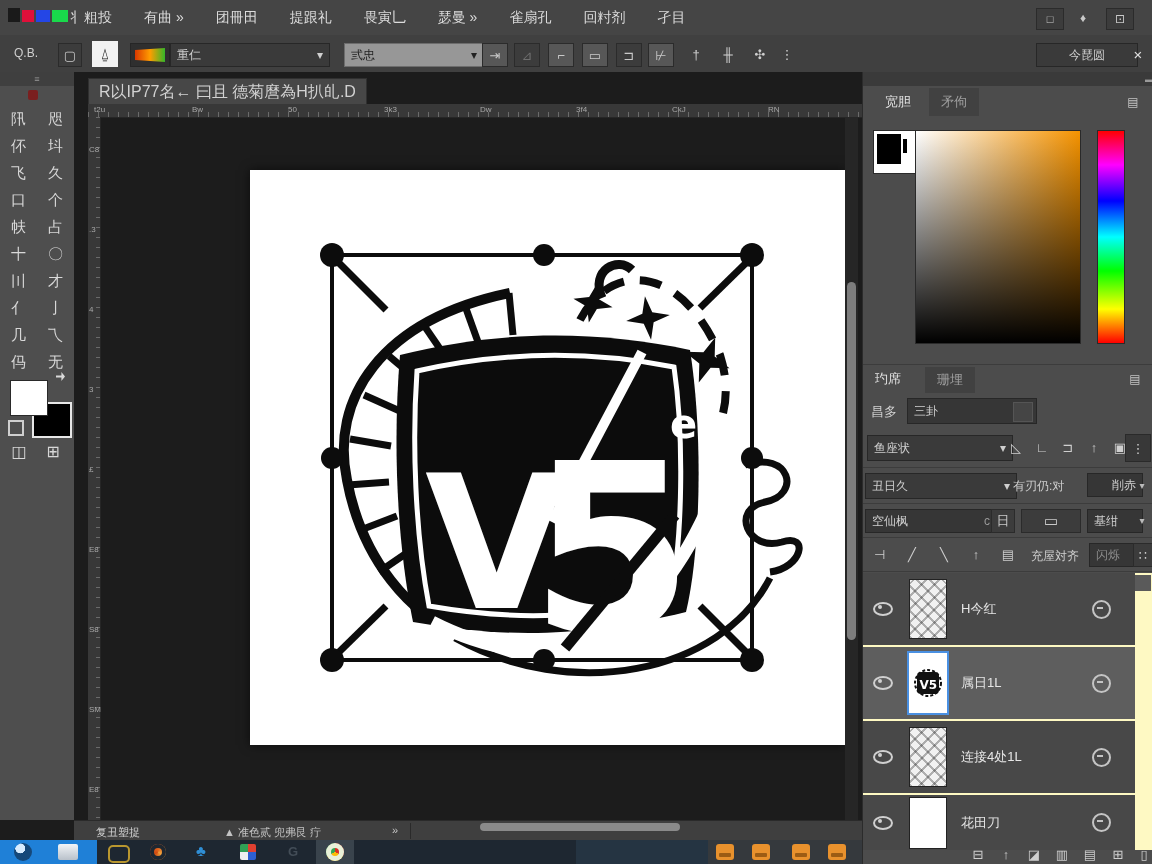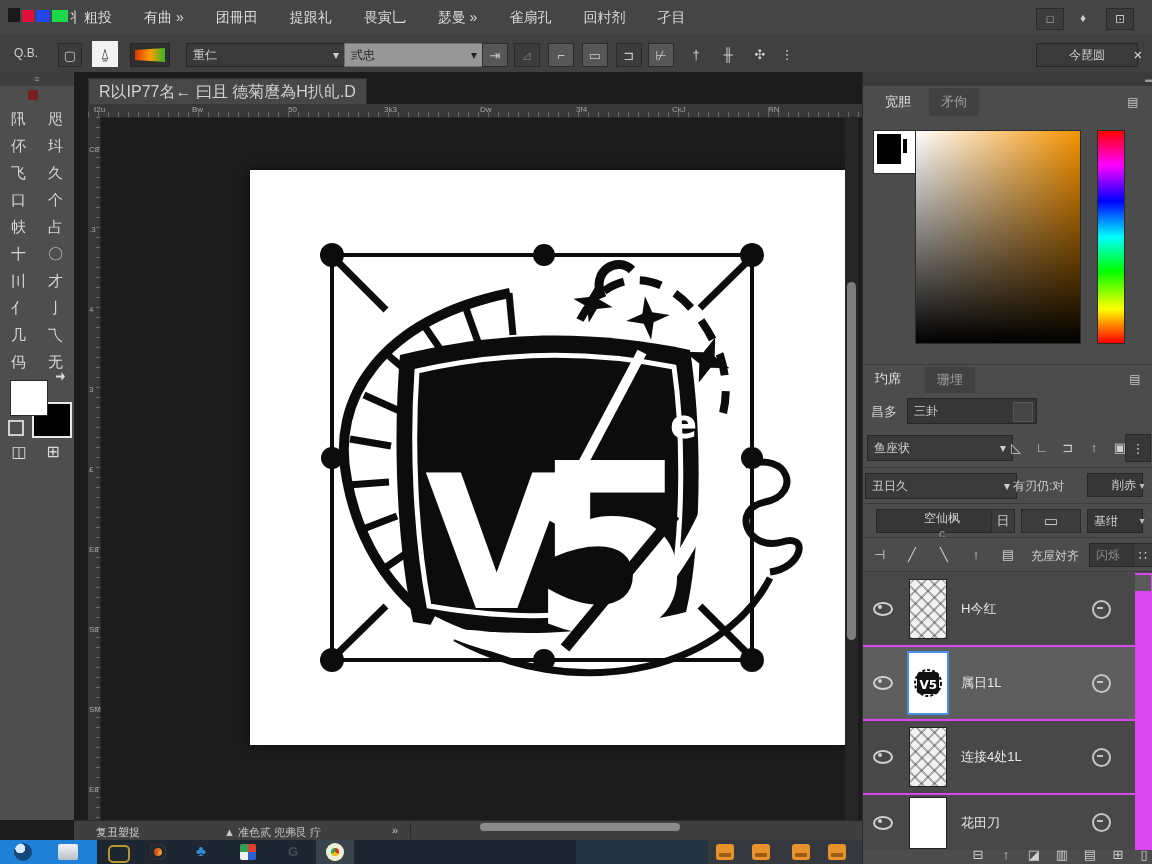--- a/index.html
+++ b/index.html
@@ -94,21 +94,21 @@
     <span class="abs ctr chip" style="left:1106px;top:8px;width:26px;height:20px;font-size:12px;">⊡</span>
   </div>
 
   <div class="abs optionsbar">
     <span class="abs" style="left:14px;top:11px;font-size:12px;color:#cfcfcf;">Q.B.</span>
     <span class="abs ctr chip" style="left:58px;top:8px;width:22px;height:22px;">▢</span>
     <span class="abs ctr" style="left:92px;top:6px;width:26px;height:26px;background:#f2f2f2;color:#111;font-size:15px;">⍙</span>
     <span class="abs" style="left:130px;top:8px;width:38px;height:22px;background:#2f2f2f;border:1px solid #262626;">
       <span style="position:absolute;left:4px;top:4px;width:30px;height:14px;background:linear-gradient(90deg,#d93800,#ff9d00,#35b729);clip-path:polygon(0 15%,100% 0,100% 100%,0 85%);"></span>
     </span>
-    <div class="abs ddl" style="left:186px;top:8px;width:146px;height:22px;">
+    <div class="abs ddl" style="left:170px;top:8px;width:146px;height:22px;">
       <span>重仁</span>
         <span>▾</span>
     </div>
     <div class="abs ddl ddl-light" style="left:344px;top:8px;width:126px;height:22px;">
       <span>弎忠</span>
         <span>▾</span>
     </div>
     <span class="abs ctr chip pressed" style="left:482px;top:8px;width:24px;height:22px;">⇥</span>
     <span class="abs ctr chip disabled" style="left:514px;top:8px;width:24px;height:22px;">⊿</span>
     <span class="abs ctr chip pressed" style="left:548px;top:8px;width:24px;height:22px;">⌐</span>
@@ -314,21 +314,21 @@
           <span>▾</span>
       </div>
       <span class="abs" style="left:150px;top:113px;font-size:12px;color:#cfcfcf;">有刃仍:对</span>
       <div class="abs pinput" style="left:224px;top:108px;width:42px;height:22px;justify-content:flex-end;">
           <span>削赤</span>
         </div>
       <span class="abs ctr" style="left:272px;top:108px;width:14px;height:24px;color:#bbb;font-size:10px;">▾</span>
 
       <div class="abs sep" style="left:0;top:138px;width:290px;"></div>
 
-      <div class="abs pinput" style="left:13px;top:144px;width:118px;height:22px;justify-content:space-between;flex-direction:column;">
+      <div class="abs pinput" style="left:2px;top:144px;width:118px;height:22px;justify-content:space-between;">
         <span>空仙枫</span>
         <span style="color:#9a9a9a;">c</span>
       </div>
       <span class="abs ctr chip" style="left:128px;top:144px;width:22px;height:22px;">日</span>
       <span class="abs ctr chip" style="left:158px;top:144px;width:58px;height:22px;font-size:15px;">▭</span>
       <div class="abs pinput" style="left:224px;top:144px;width:42px;height:22px;">
           <span>基绀</span>
         </div>
       <span class="abs ctr" style="left:272px;top:144px;width:14px;height:22px;color:#bbb;font-size:10px;">▾</span>
 
@@ -340,21 +340,21 @@
       <span class="abs ctr picon" style="left:102px;top:178px;">↑</span>
       <span class="abs ctr picon" style="left:134px;top:178px;">▤</span>
       <span class="abs" style="left:168px;top:183px;font-size:12px;color:#cfcfcf;">充屋対齐</span>
       <div class="abs pinput" style="left:226px;top:178px;width:40px;height:22px;color:#8f8f8f;">
           <span>闪烁</span>
         </div>
       <span class="abs ctr chip" style="left:270px;top:178px;width:18px;height:22px;">∷</span>
 
       <div class="abs sep" style="left:0;top:206px;width:290px;"></div>
 
-      <div class="abs" style="left:0;top:208px;width:290px;height:277px;background:#d946ef;overflow:hidden;">
+      <div class="abs" style="left:0;top:208px;width:290px;height:277px;background:#fef9c3;overflow:hidden;">
 
         <div class="abs layerrow lrow-bg" style="top:0;">
           <span class="eye" style="margin-left:10px;"></span>
           <span class="thumb checker" style="margin-left:16px;"></span>
           <span class="lname">H今红</span>
           <span class="badge" style="position:absolute;right:24px;"></span>
         </div>
 
         <div class="abs layerrow lrow-sel" style="top:74px;">
           <span class="eye" style="margin-left:10px;"></span>

